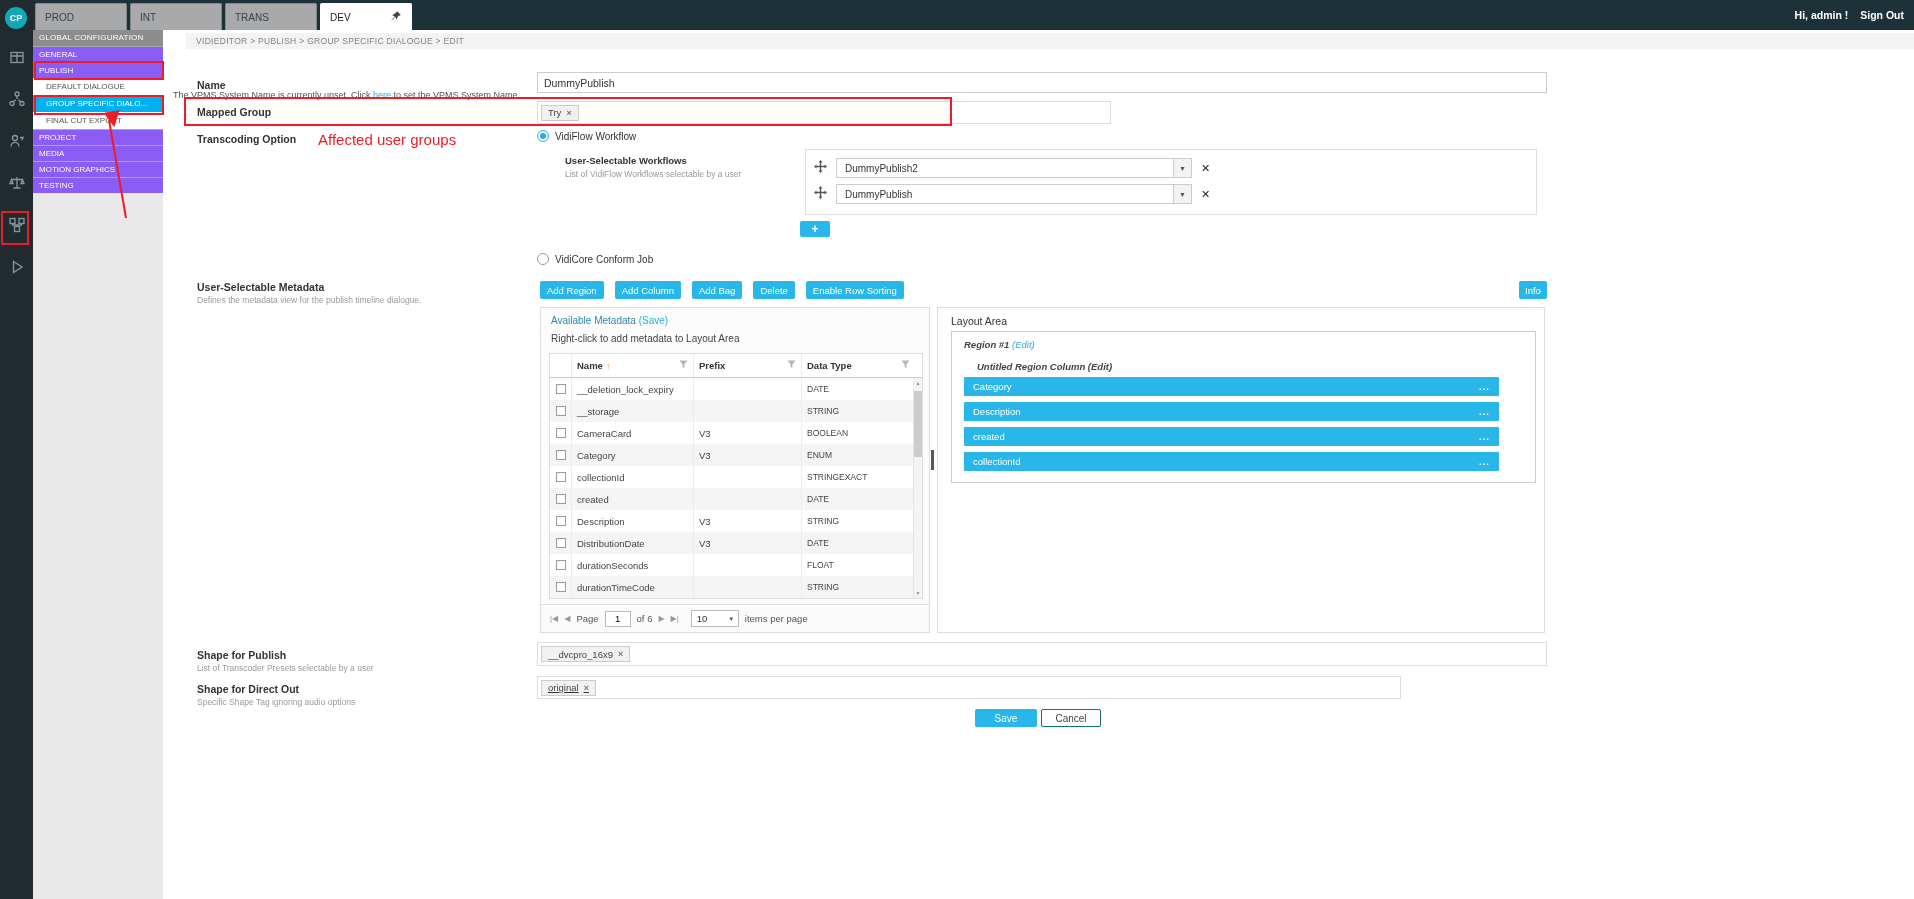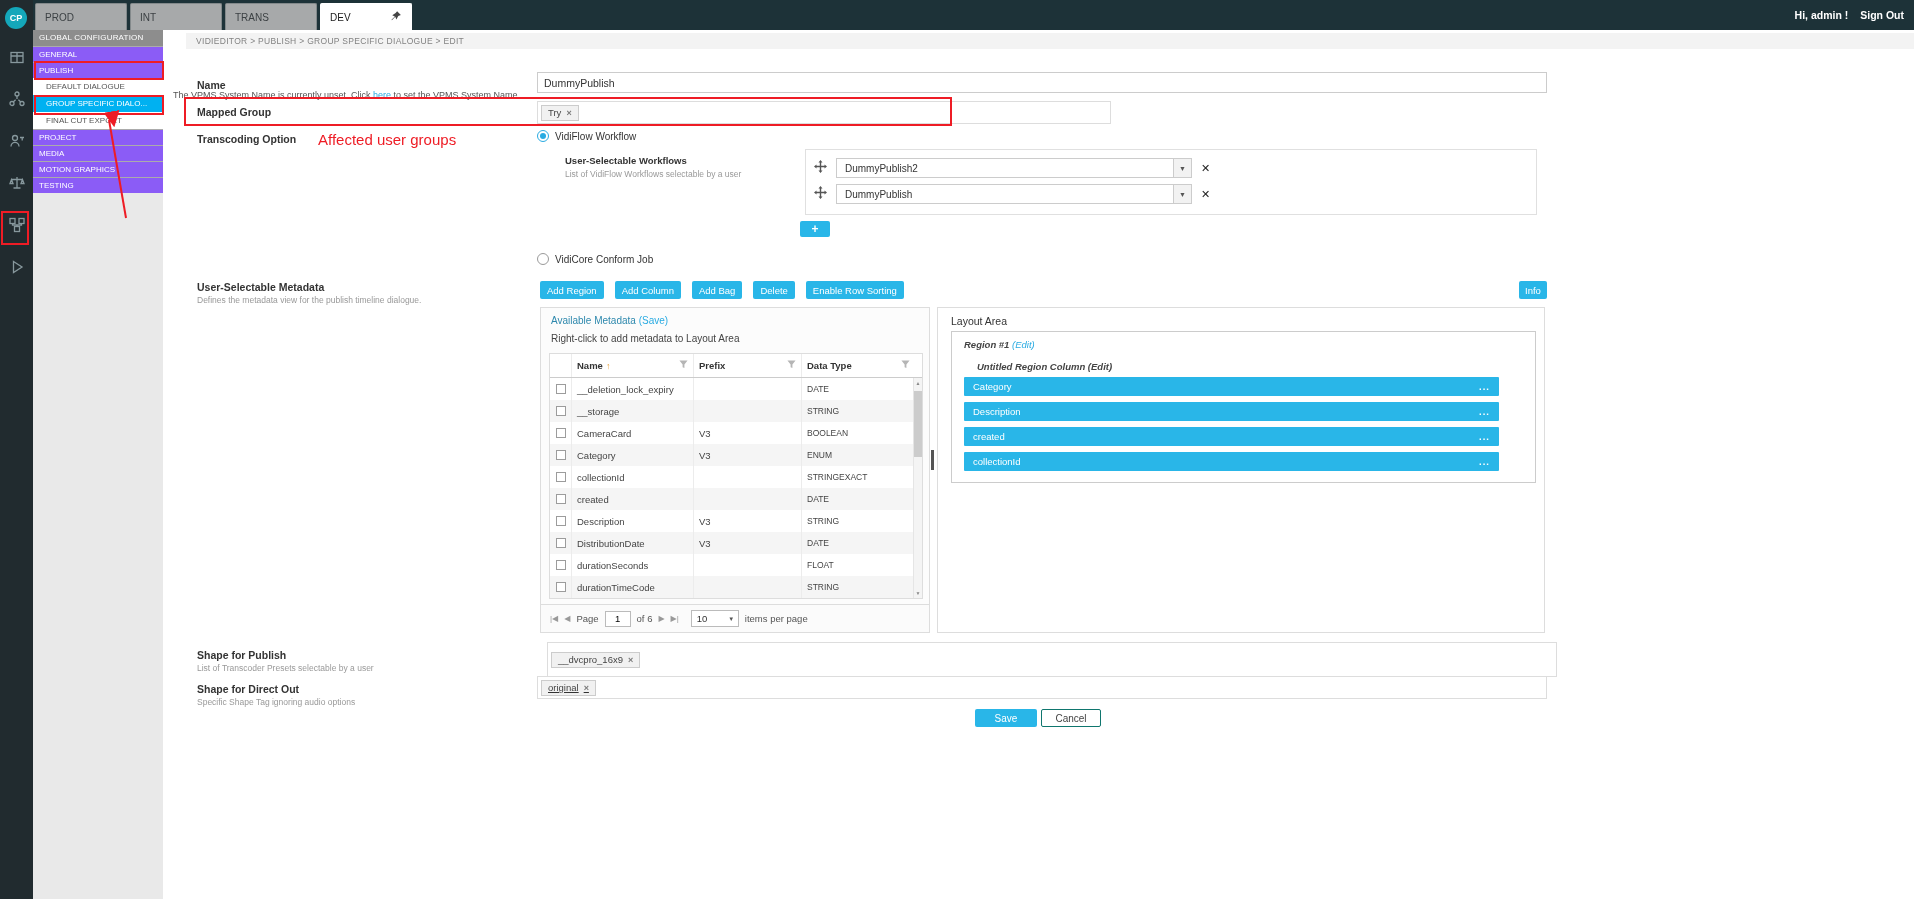--- a/index.html
+++ b/index.html
@@ -430,30 +430,30 @@
           </div>
         <div class="la-bar" style="top:120px;">
             <span>collectionId</span>
             <span class="more">...</span>
           </div>
       </div>
     </div>
 
     <div class="flabel" style="left:34px; top:619px;">Shape for Publish</div>
     <div class="fdesc" style="left:34px; top:633px;">List of Transcoder Presets selectable by a user</div>
-    <div class="chipfield" style="left:374px; top:612px; width:1010px; height:35px;margin-left:10px;">
+    <div class="chipfield" style="left:374px; top:612px; width:1010px; height:24px;">
       <span class="chip">
           <span>__dvcpro_16x9</span>
           <span class="x">×</span>
         </span>
     </div>
 
     <div class="flabel" style="left:34px; top:653px;">Shape for Direct Out</div>
     <div class="fdesc" style="left:34px; top:667px;">Specific Shape Tag ignoring audio options</div>
-    <div class="chipfield" style="left:374px; top:646px; width:1010px; height:23px;text-decoration:underline;">
+    <div class="chipfield" style="left:374px; top:646px; width:864px; height:23px;text-decoration:underline;">
       <span class="chip">
           <span>original</span>
           <span class="x">×</span>
         </span>
     </div>
 
     <div class="btn btn-save">Save</div>
     <div class="btn btn-cancel">Cancel</div>
   </div>
 

